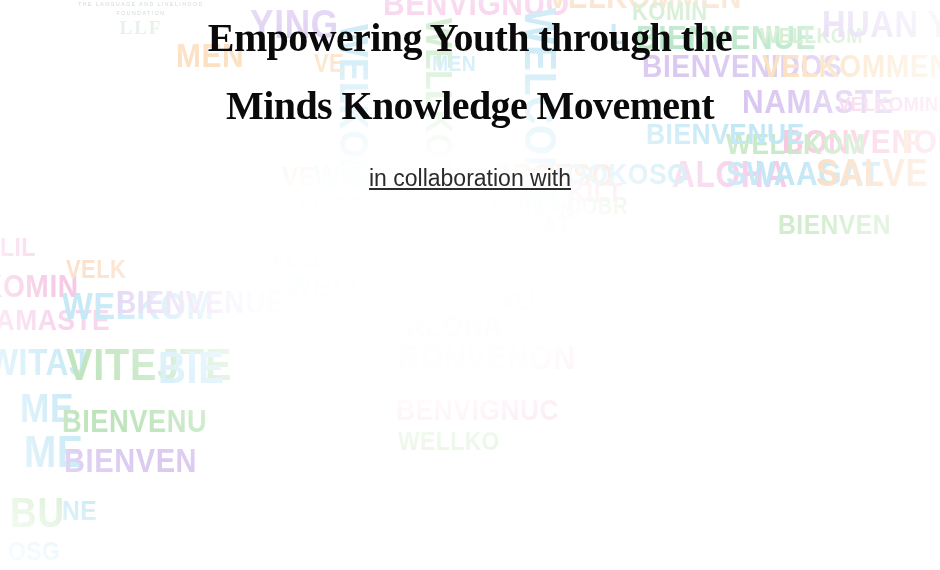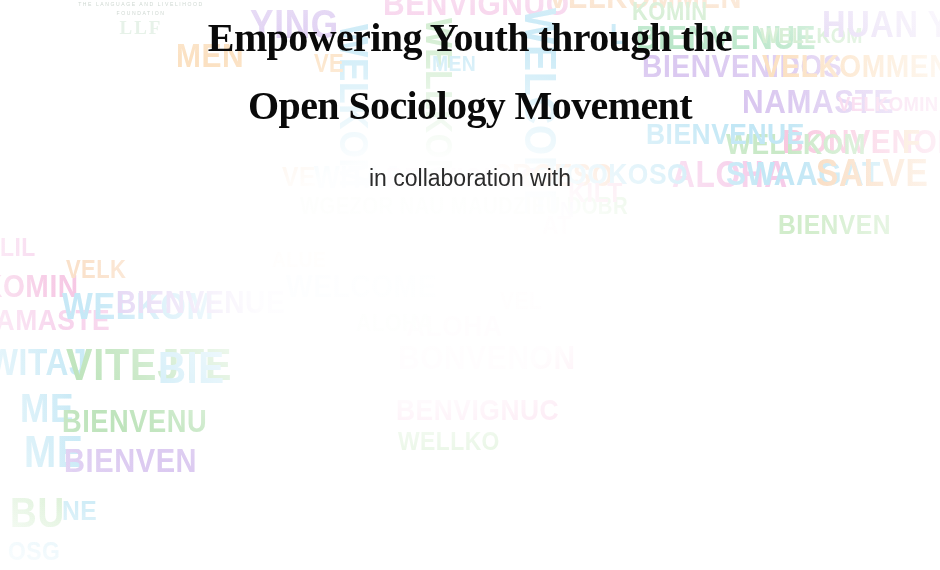--- a/index.html
+++ b/index.html
@@ -125,20 +125,21 @@
     color: #0a0a0a;
   }
   #sub1 { margin-top: 4px; }
   #collab {
     margin-top: 24px;
     font-family: "Liberation Sans", sans-serif;
     font-weight: 400;
     font-size: 23px;
     line-height: 28px;
     color: #2b2b2b;
+    text-decoration: underline;
   }
   .dept {
     font-family: "Liberation Sans", sans-serif;
     font-weight: 400;
     font-size: 45px;
     line-height: 66px;
     letter-spacing: -0.3px;
     color: #141414;
   }
   #dept1 { margin-top: 14px; }
@@ -215,17 +216,17 @@
   <div id="veil3"></div>
 
   <div id="logo">
     <span class="logo-line">THE LANGUAGE AND LIVELIHOOD</span>
     <span class="logo-line">FOUNDATION</span>
     <span class="logo-mark">LLF</span>
   </div>
 
   <div id="content">
     <div id="sub1" class="subtitle">Empowering Youth through the</div>
-    <div id="sub2" class="subtitle">Open Sociology Movement</div>
+    <div id="sub2" class="subtitle">Minds Knowledge Movement</div>
     <div id="collab">in collaboration with</div>
   </div>
 
 </div>
 
 </body></html>

